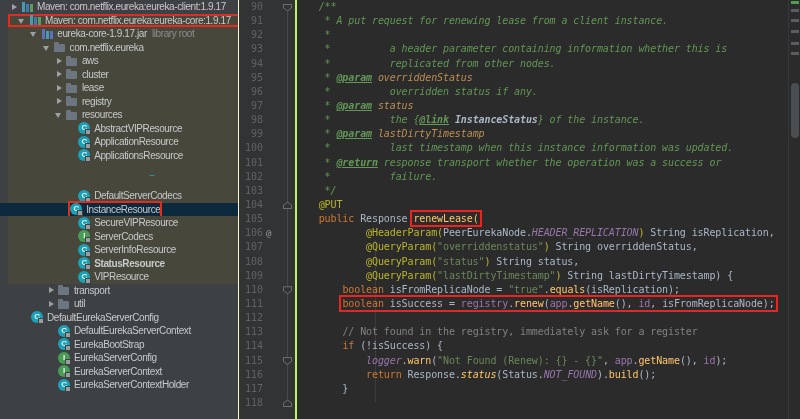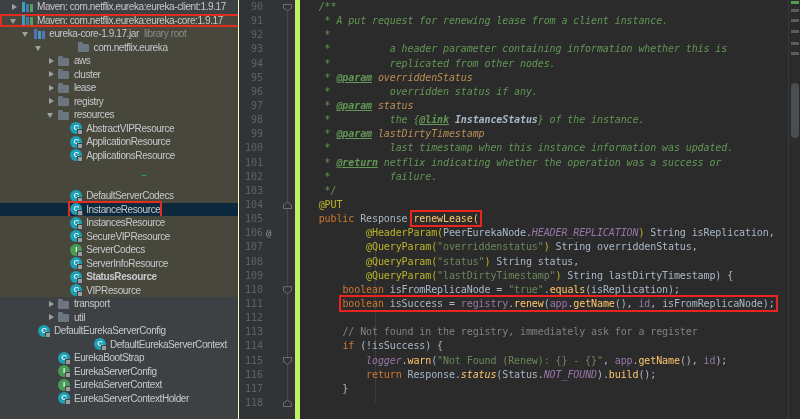--- a/index.html
+++ b/index.html
@@ -3,21 +3,21 @@
 <meta charset="utf-8">
 <style>
   html,body{margin:0;padding:0;background:#2B2B2B;}
   .app{position:relative;width:800px;height:419px;overflow:hidden;background:#2B2B2B;
        font-family:"Liberation Sans",sans-serif;}
   
   .tree{position:absolute;left:0;top:0;width:238px;height:419px;background:#3E4143;
         border-right:6px solid #fef9c3;overflow:hidden;}
   .trow{position:relative;display:flex;align-items:center;height:13.5px;width:238px;
         font-size:10px;letter-spacing:-0.4px;color:#C6C9CB;white-space:nowrap;cursor:default;}
-  .trow.tint{background:#48473C;}
+  .trow.tint{background:#48473C;margin-left:8px;}
   .trow.sel{background:#0D293E;}
   .trow.rowbox{outline:2px solid #E02D20;outline-offset:-2px;}
   .grp{display:inline-flex;align-items:center;height:13.5px;}
   .grp.itembox{outline:2px solid #E02D20;outline-offset:0px;}
   .arr{width:13px;height:13px;position:relative;flex:0 0 13px;}
   .arr.closed::before{content:"";position:absolute;left:4px;top:3.5px;border-left:5px solid #9DA0A2;
         border-top:3.5px solid transparent;border-bottom:3.5px solid transparent;}
   .arr.open::before{content:"";position:absolute;left:2px;top:5px;border-top:5px solid #9DA0A2;
         border-left:3.5px solid transparent;border-right:3.5px solid transparent;}
   .ic{width:12px;height:12px;flex:0 0 12px;margin-right:4px;position:relative;}
@@ -36,21 +36,21 @@
         font-family:"Liberation Sans",sans-serif;}
   .ic-class::before{content:"C";background:#1CA0B5;}
   .ic-interface::before{content:"I";background:#499C54;}
   .ic-class::after,.ic-interface::after{content:"";position:absolute;right:-1px;bottom:-1px;width:4px;height:4px;
         background:#9B9E9E;border:1px solid #3E4143;}
   .lbl{display:inline-block;}
   .sfx{color:#8C8C8C;margin-left:5px;}
   
   .editor{position:absolute;left:239px;top:0;width:561px;height:419px;background:#2B2B2B;overflow:hidden;}
   .gutter{position:absolute;left:0;top:0;width:56px;height:419px;background:#313335;
-        border-right:5px solid #bef264;}
+        border-right:2px solid #bef264;}
   .gutline{position:relative;height:14.15px;}
   .lnum{position:absolute;left:0;top:0;width:24px;text-align:right;color:#5E6366;font-size:10px;
         line-height:14.15px;font-family:"DejaVu Sans Mono",monospace;}
   .gmark{position:absolute;left:27px;top:0;width:12px;color:#9B9B9B;font-size:9px;line-height:14.15px;
         font-family:"DejaVu Sans Mono",monospace;}
   .fold{position:absolute;left:44px;top:3.5px;width:9px;height:8px;background:#6A6E70;}
   .fold::after{content:"";position:absolute;left:1px;top:1px;right:1px;bottom:1px;background:#313335;}
   .fold.down{clip-path:polygon(0 0,100% 0,100% 55%,50% 100%,0 55%);}
   .fold.down::after{clip-path:polygon(0 0,100% 0,100% 55%,50% 100%,0 55%);}
   .fold.up{clip-path:polygon(50% 0,100% 45%,100% 100%,0 100%,0 45%);}
@@ -93,21 +93,21 @@
         </span>
       </div>
       <div class="trow tint" style="padding-left: 20.3px;">
         <span class="arr open"></span>
         <span class="grp">
           <span class="ic ic-jar"></span>
           <span class="lbl">eureka-core-1.9.17.jar</span>
           <span class="sfx">library root</span>
         </span>
       </div>
-      <div class="trow tint" style="padding-left: 32.6px; gap: 32px;">
+      <div class="trow tint" style="padding-left: 32.6px;">
         <span class="arr open"></span>
         <span class="grp">
           <span class="ic ic-package"></span>
           <span class="lbl">com.netflix.eureka</span>
         </span>
       </div>
       <div class="trow tint" style="padding-left: 44.9px;">
         <span class="arr closed"></span>
         <span class="grp">
           <span class="ic ic-folder"></span>
@@ -188,27 +188,20 @@
         <span class="arr"></span>
         <span class="grp itembox">
           <span class="ic ic-class"></span>
           <span class="lbl">InstanceResource</span>
         </span>
       </div>
       <div class="trow tint" style="padding-left: 57.2px;">
         <span class="arr"></span>
         <span class="grp">
           <span class="ic ic-class"></span>
-          <span class="lbl">InstancesResource</span>
-        </span>
-      </div>
-      <div class="trow tint" style="padding-left: 57.2px;">
-        <span class="arr"></span>
-        <span class="grp">
-          <span class="ic ic-class"></span>
           <span class="lbl">SecureVIPResource</span>
         </span>
       </div>
       <div class="trow tint" style="padding-left: 57.2px;">
         <span class="arr"></span>
         <span class="grp">
           <span class="ic ic-interface"></span>
           <span class="lbl">ServerCodecs</span>
         </span>
       </div>
@@ -240,28 +233,28 @@
           <span class="lbl">transport</span>
         </span>
       </div>
       <div class="trow" style="padding-left: 44.9px;">
         <span class="arr closed"></span>
         <span class="grp">
           <span class="ic ic-folder"></span>
           <span class="lbl">util</span>
         </span>
       </div>
-      <div class="trow" style="padding-left: 25px; align-items: center;">
+      <div class="trow" style="padding-left: 18px; align-items: center;">
         <span class="arr"></span>
         <span class="grp">
           <span class="ic ic-class"></span>
           <span class="lbl">DefaultEurekaServerConfig</span>
         </span>
       </div>
-      <div class="trow" style="padding-left: 44.9px; margin-left: 36px;">
+      <div class="trow" style="padding-left: 44.9px;">
         <span class="arr"></span>
         <span class="grp">
           <span class="ic ic-class"></span>
           <span class="lbl">DefaultEurekaServerContext</span>
         </span>
       </div>
       <div class="trow" style="padding-left: 44.9px;">
         <span class="arr"></span>
         <span class="grp">
           <span class="ic ic-class"></span>
@@ -393,21 +386,21 @@
         <div class="cline"><span class="sd">     * A put request for renewing lease from a client instance.</span></div>
         <div class="cline"><span class="sd">     *</span></div>
         <div class="cline"><span class="sd">     *          a header parameter containing information whether this is</span></div>
         <div class="cline"><span class="sd">     *          replicated from other nodes.</span></div>
         <div class="cline"><span class="sd">     * </span><span class="st">@param</span><span class="sv"> overriddenStatus</span></div>
         <div class="cline"><span class="sd">     *          overridden status if any.</span></div>
         <div class="cline"><span class="sd">     * </span><span class="st">@param</span><span class="sv"> status</span></div>
         <div class="cline"><span class="sd">     *          the {</span><span class="st">@link</span><span class="sd"> </span><span class="sL">InstanceStatus</span><span class="sd">} of the instance.</span></div>
         <div class="cline"><span class="sd">     * </span><span class="st">@param</span><span class="sv"> lastDirtyTimestamp</span></div>
         <div class="cline"><span class="sd">     *          last timestamp when this instance information was updated.</span></div>
-        <div class="cline"><span class="sd">     * </span><span class="st">@return</span><span class="sd"> netflix indicating whether the operation was a success or</span></div>
+        <div class="cline"><span class="sd">     * </span><span class="st">@return</span><span class="sd"> response transport whether the operation was a success or</span></div>
         <div class="cline"><span class="sd">     *          failure.</span></div>
         <div class="cline"><span class="sd">     */</span></div>
         <div class="cline"><span class="sa">    @PUT</span></div>
         <div class="cline"><span class="sk">    public </span><span class="sw">Response </span><span class="sm rbx">renewLease(</span></div>
         <div class="cline"><span class="sw">            </span><span class="sa">@HeaderParam(</span><span class="sw">PeerEurekaNode.</span><span class="sF">HEADER_REPLICATION</span><span class="sa">)</span><span class="sw"> String isReplication,</span></div>
         <div class="cline"><span class="sw">            </span><span class="sa">@QueryParam(</span><span class="ss">"overriddenstatus"</span><span class="sa">)</span><span class="sw"> String overriddenStatus,</span></div>
         <div class="cline"><span class="sw">            </span><span class="sa">@QueryParam(</span><span class="ss">"status"</span><span class="sa">)</span><span class="sw"> String status,</span></div>
         <div class="cline"><span class="sw">            </span><span class="sa">@QueryParam(</span><span class="ss">"lastDirtyTimestamp"</span><span class="sa">)</span><span class="sw"> String lastDirtyTimestamp) {</span></div>
         <div class="cline"><span class="sw">        </span><span class="sk">boolean</span><span class="sw"> isFromReplicaNode = </span><span class="ss">"true"</span><span class="sw">.</span><span class="sm">equals</span><span class="sw">(isReplication);</span></div>
         <div class="cline">        <span class="rbx"><span class="sk">boolean</span><span class="sw"> isSuccess = </span><span class="sf">registry</span><span class="sw">.</span><span class="sm">renew</span><span class="sw">(</span><span class="sf">app</span><span class="sw">.</span><span class="sm">getName</span><span class="sw">(), </span><span class="sf">id</span><span class="sw">, isFromReplicaNode);</span></span></div>

